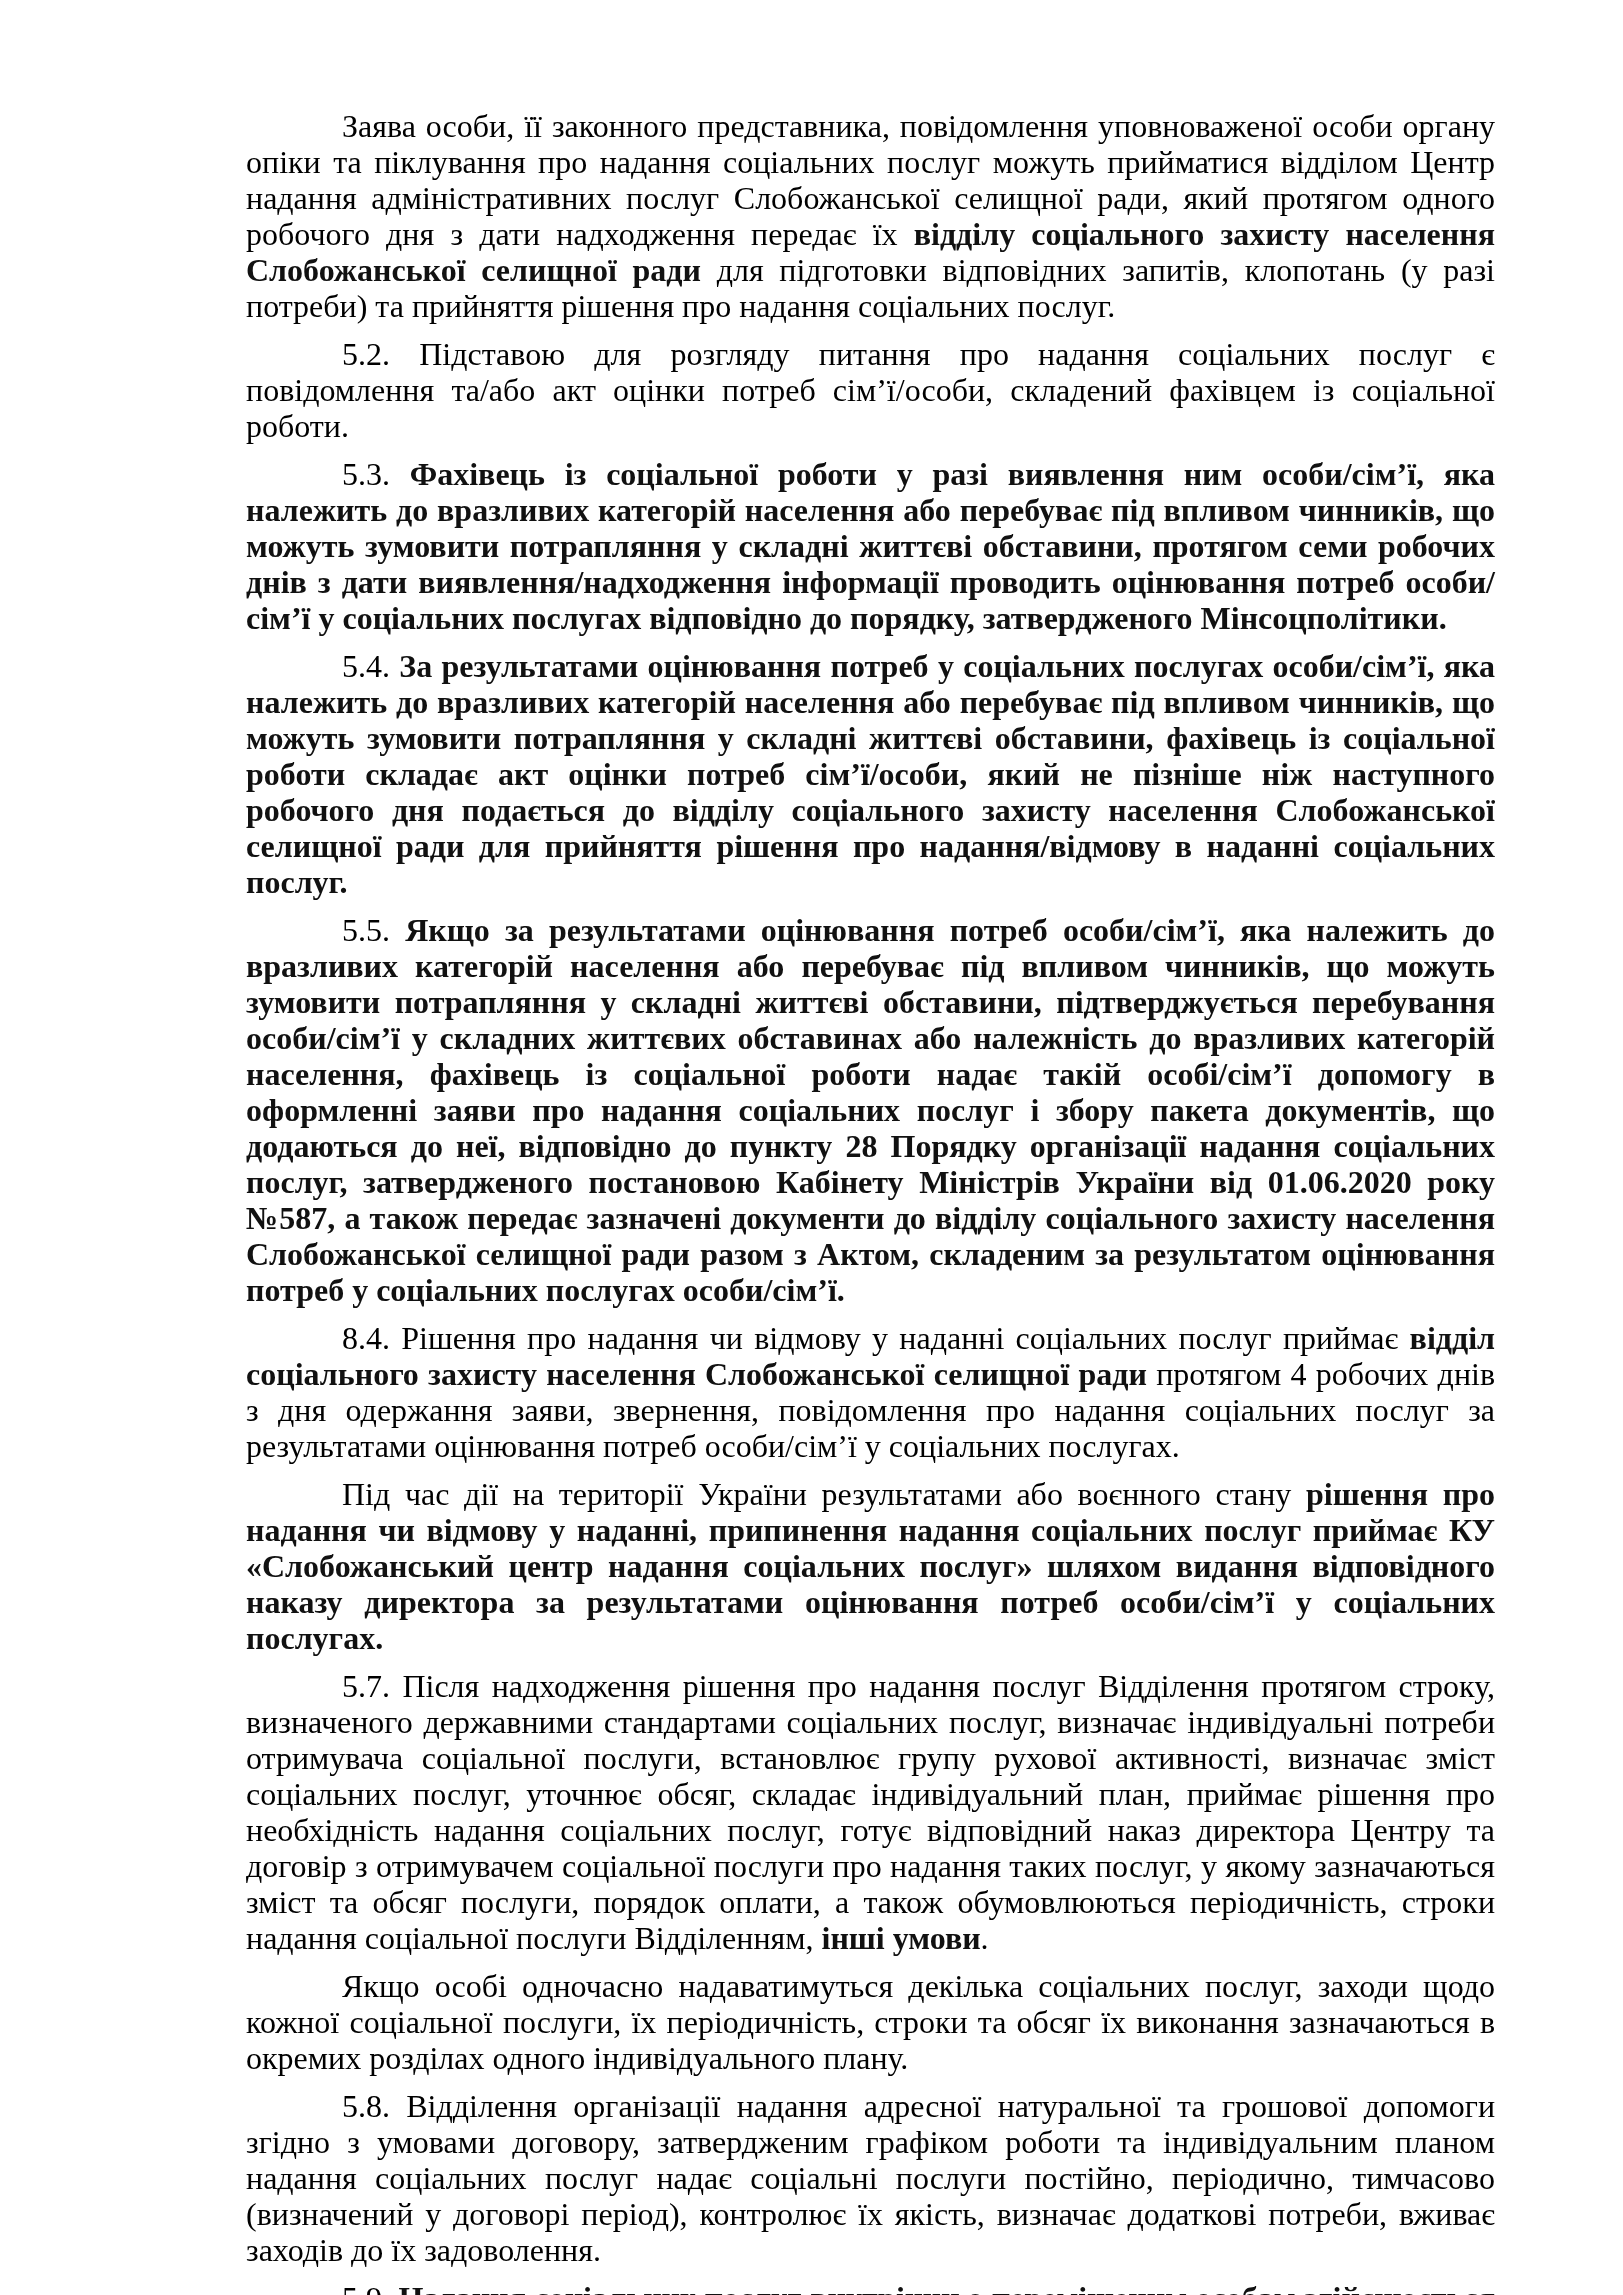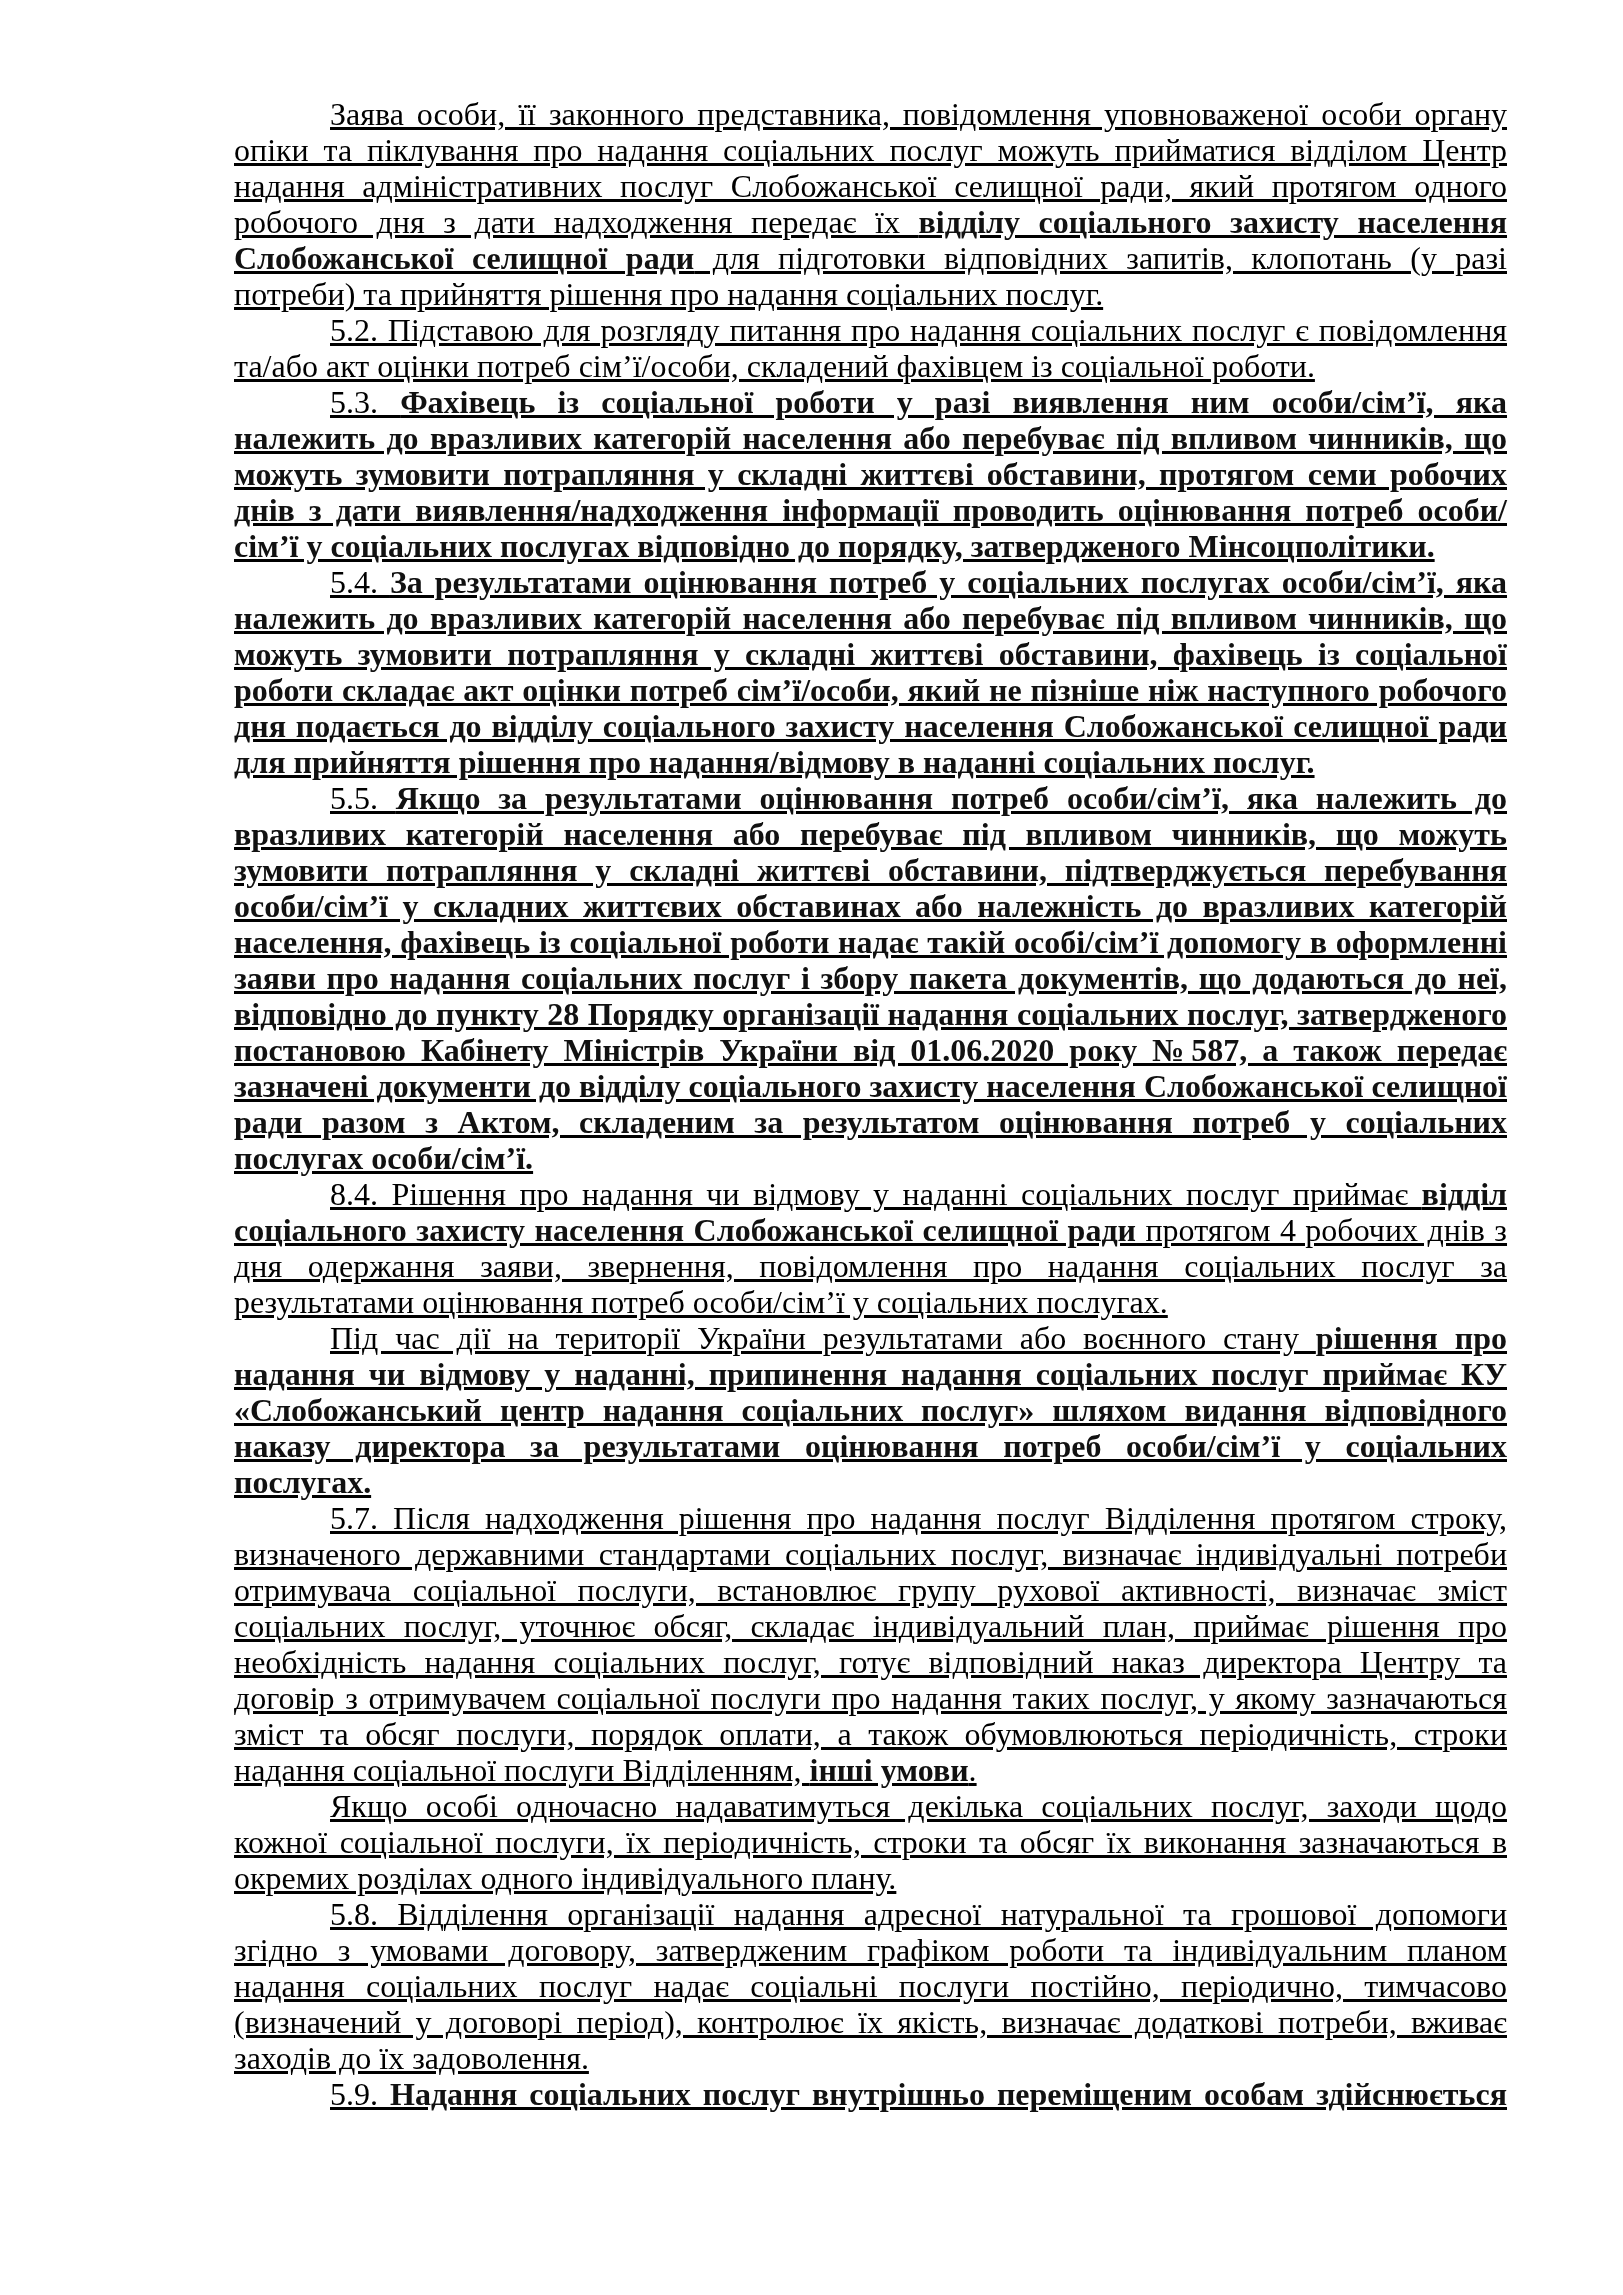--- a/index.html
+++ b/index.html
@@ -9,24 +9,23 @@
     left: 234px;
     top: 96px;
     width: 1273px;
     font-family: "Liberation Serif", "DejaVu Serif", serif;
     font-size: 32px;
     line-height: 36px;
     color: #000000;
     text-align: justify;
   }
   .para {
-    margin: 0;
+    margin: 12px;
     text-indent: 96px;
     text-align: justify;
-    text-decoration: underline;
   }
   .em {
     font-weight: bold;
     color: #111111;
   }
 </style>
 </head>
 <body>
 
 <div class="page">

